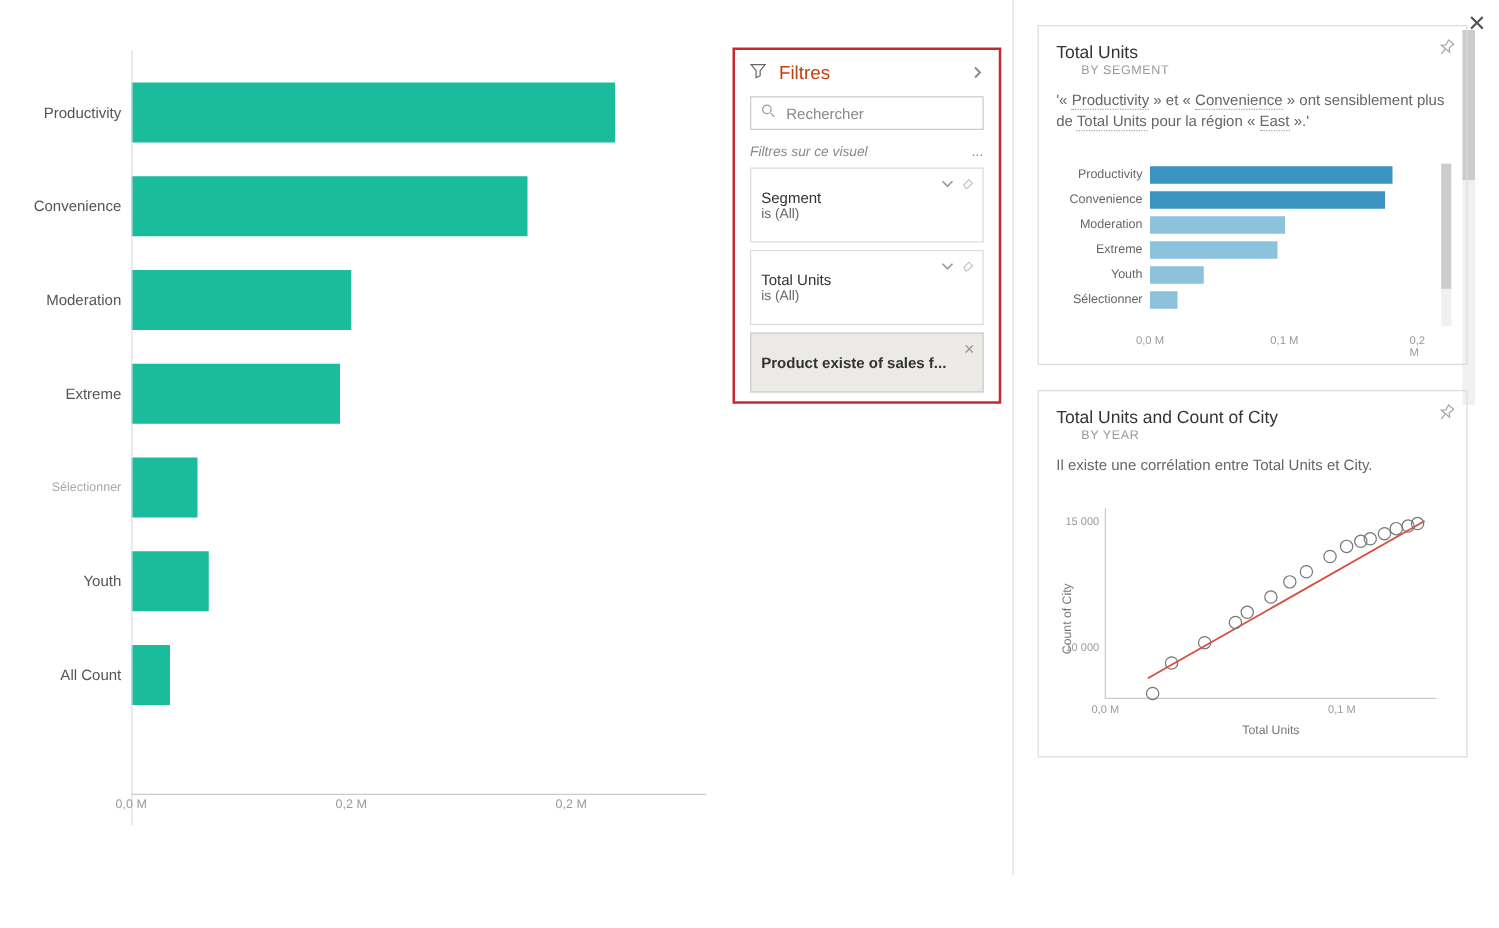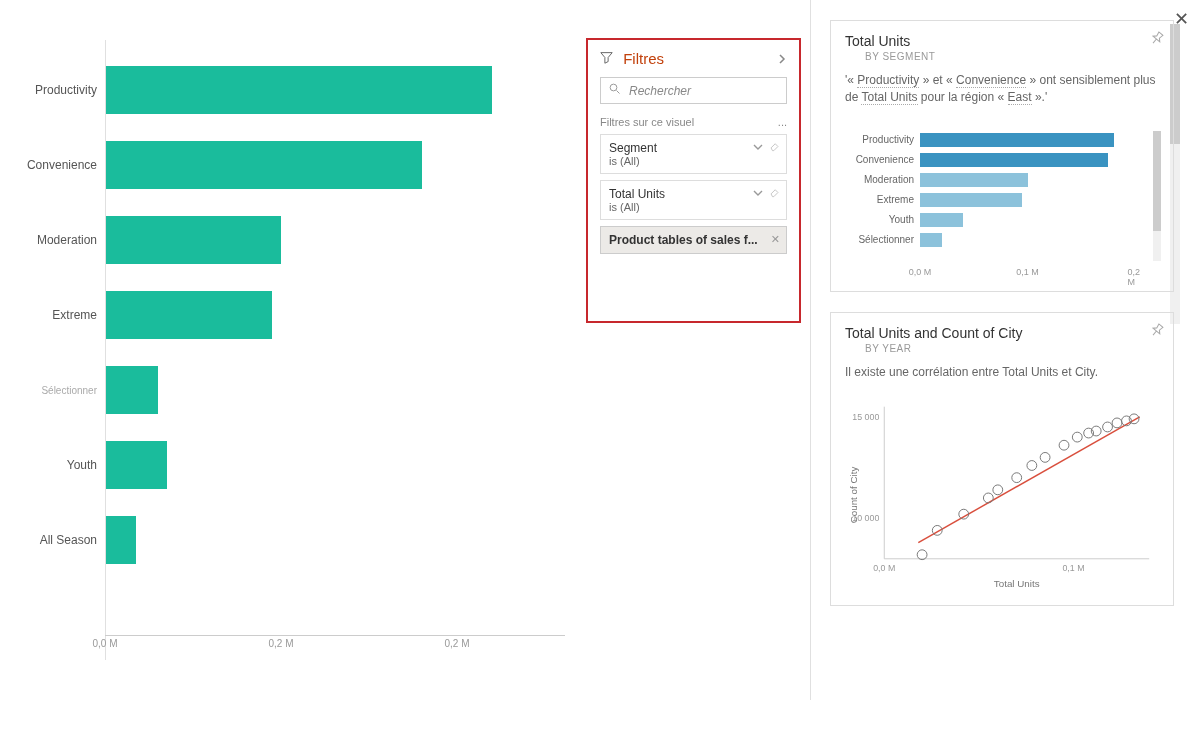--- a/index.html
+++ b/index.html
@@ -118,32 +118,32 @@
 }
 .filters-head .ficon { margin-right: 6px; color: #666; }
 .search-box {
   border: 1px solid #ccc;
   padding: 5px 8px;
   display: flex;
   align-items: center;
   gap: 8px;
   color: #888;
   margin-bottom: 12px;
-  font-style: italic;
 }
 .filter-section-label {
   font-size: 11px;
   color: #888;
   display: flex;
   justify-content: space-between;
   margin-bottom: 6px;
+  font-style: italic;
 }
 .filter-card {
   border: 1px solid #ddd;
-  padding: 6px 8px;
+  padding: 16px 8px;
   margin-bottom: 6px;
   position: relative;
 }
 .filter-card .fc-name { font-size: 12px; color: #333; }
 .filter-card .fc-val { font-size: 11px; color: #666; }
 .filter-card .fc-icons {
   position: absolute; right: 6px; top: 6px;
   display: flex; gap: 6px; color: #999;
 }
 .filter-card.active {
@@ -261,21 +261,21 @@
         </div>
         <div class="row">
           <div class="lbl small">Sélectionner</div>
           <div class="bar" style="width: 52.8px; background: rgb(26, 188, 156);"></div>
         </div>
         <div class="row">
           <div class="lbl">Youth</div>
           <div class="bar" style="width: 61.6px; background: rgb(26, 188, 156);"></div>
         </div>
         <div class="row">
-          <div class="lbl">All Season</div>
+          <div class="lbl">All Count</div>
           <div class="bar" style="width: 30.8px; background: rgb(26, 188, 156);"></div>
         </div>
       </div>
     <div class="axis">
       <div class="axis-line"></div>
       <div id="bigchart-ticks">
           <span class="tick" style="left: 0px;">0,0 M</span>
           <span class="tick" style="left: 176px;">0,2 M</span>
           <span class="tick" style="left: 352px;">0,2 M</span>
         </div>
@@ -330,21 +330,21 @@
           <div class="fc-icons">
             <span><svg width="10" height="10" viewBox="0 0 10 10">
                 <path d="M1 3l4 4 4-4" fill="none" stroke="#999" stroke-width="1.4"></path>
               </svg></span>
             <span><svg width="11" height="11" viewBox="0 0 16 16">
                 <path d="M3 10l6-6 4 4-6 6H5z" fill="none" stroke="#bbb" stroke-width="1.2"></path>
               </svg></span>
           </div>
         </div>
         <div class="filter-card active">
-          <div class="fc-name">Product tables of sales f...</div>
+          <div class="fc-name">Product existe of sales f...</div>
           <div class="fc-icons">
             <span style="font-size: 11px;">✕</span>
           </div>
         </div>
       </div>
   </div>
 </div>
 
 <div class="divider-vert"></div>
 

